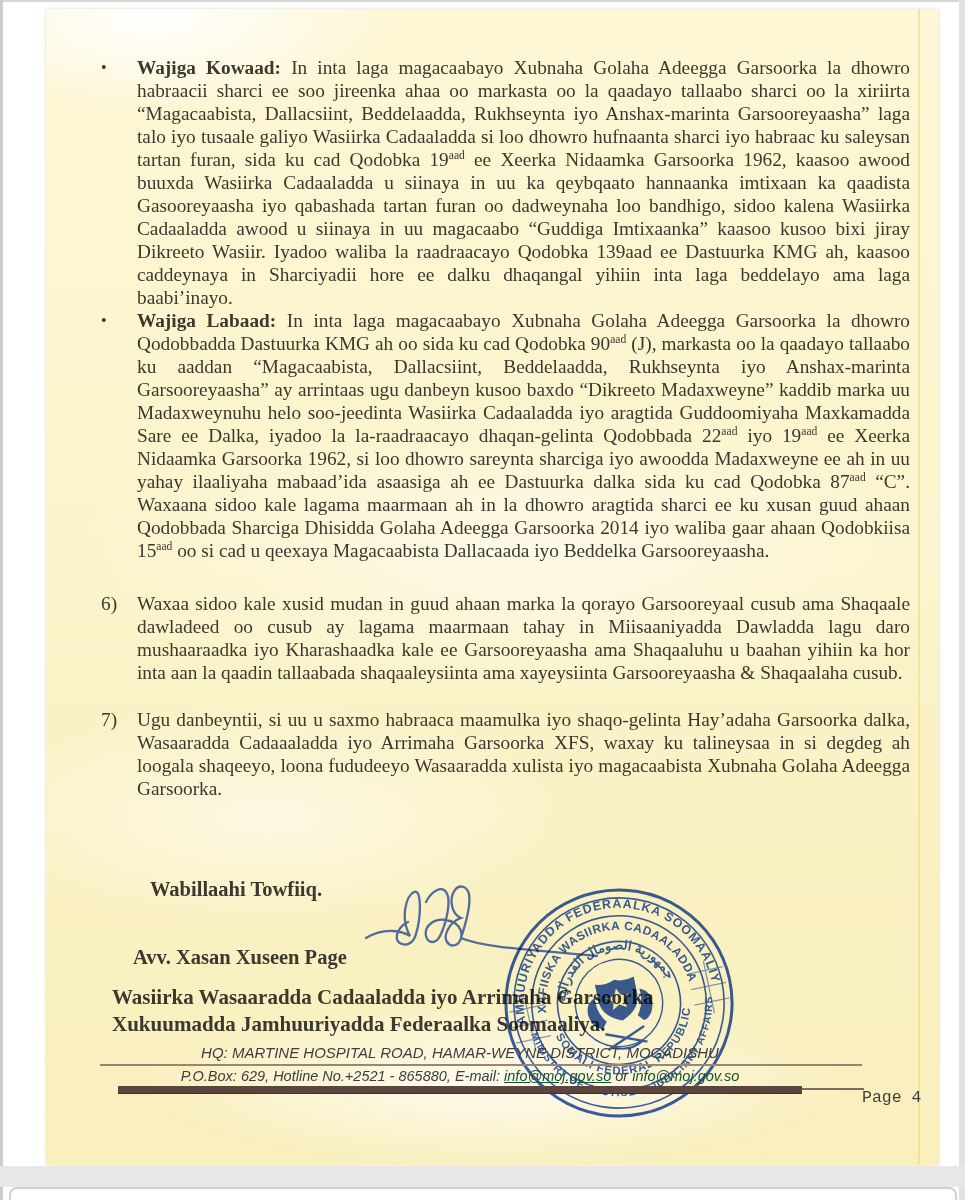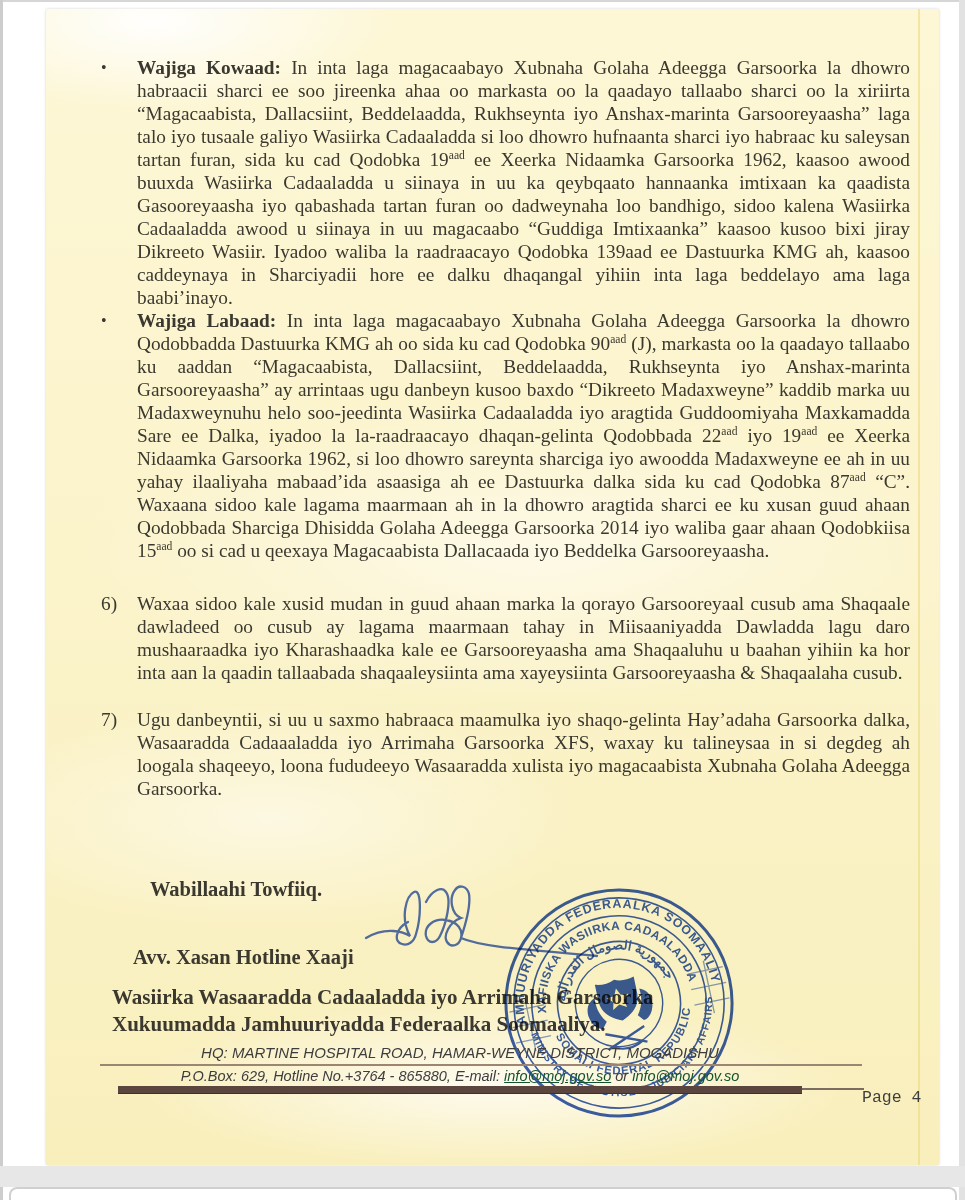--- a/index.html
+++ b/index.html
@@ -84,21 +84,21 @@
   </div>
 
   <div class="closing">Wabillaahi Towfiiq.</div>
 
   <svg class="signature" width="250" height="88" viewBox="0 0 250 88">
     <path d="M14 58 C34 46 52 52 58 56 C48 38 54 16 62 12 C70 8 69 38 64 54 C62 62 56 66 50 64 C41 62 44 48 56 42
              M74 22 C80 10 90 6 94 12 C100 20 94 44 88 56 C84 64 76 64 74 56 C72 46 82 38 94 40 C106 42 111 50 109 58 C107 66 99 68 95 62 C91 56 97 42 109 38 C99 34 97 18 103 10 C107 4 115 6 117 14 C119 26 113 46 109 58
              M109 58 C132 68 185 70 245 76" fill="none" stroke="#3f62c4" stroke-width="2.3" stroke-linecap="round"></path>
   </svg>
 
-  <div class="sig-name">Avv. Xasan Hotline Xaaji</div>
+  <div class="sig-name">Avv. Xasan Xuseen Page</div>
   <div class="sig-title">
     <div>Wasiirka Wasaaradda Cadaaladda iyo Arrimaha Garsoorka</div>
     <div>Xukuumadda Jamhuuriyadda Federaalka Soomaaliya.</div>
   </div>
 
   <svg class="stamp" viewBox="0 0 240 240">
     <g transform="rotate(-12 120 120)" stroke="#2a50b2" fill="none">
       <circle cx="120" cy="120" r="114" stroke-width="3"></circle>
       <circle cx="120" cy="120" r="106" stroke-width="1.6"></circle>
       <circle cx="120" cy="120" r="88" stroke-width="1.6"></circle>
@@ -128,21 +128,21 @@
         <path d="M97 110 c-8 3 -12 11 -9 21 c2 7 7 11 11 11 l5 -6 c-6 -8 -8 -16 -7 -26 z"></path>
         <path d="M143 110 c8 3 12 11 9 21 c-2 7 -7 11 -11 11 l-5 -6 c6 -8 8 -16 7 -26 z"></path>
         <path d="M100 148 L140 164 M140 148 L100 164" stroke="#2a50b2" stroke-width="2.4" fill="none"></path>
         <path d="M104 162 q16 9 32 0" stroke="#2a50b2" stroke-width="2.2" fill="none"></path>
       </g>
     </g>
   </svg>
 
   <div class="footer-line hq">HQ: MARTINE HOSPITAL ROAD, HAMAR-WEYNE DISTRICT, MOGADISHU</div>
   <div class="rule1"></div>
-  <div class="footer-line pobox"><span>P.O.Box: 629, Hotline No.+3764 - 865880, E-mail: </span><a class="email u">info@moj.gov.so</a><span> or </span><a class="email">info@moj.gov.so</a></div>
+  <div class="footer-line pobox"><span>P.O.Box: 629, Hotline No.+2521 - 865880, E-mail: </span><a class="email u">info@moj.gov.so</a><span> or </span><a class="email">info@moj.gov.so</a></div>
   <div class="bar"></div>
   <div class="bar-ext"></div>
 
   <div class="pagenum">Page 4</div>
 
   <div class="gap-band"></div>
   <div class="next-page"></div>
 </div>
 
 </body></html>

